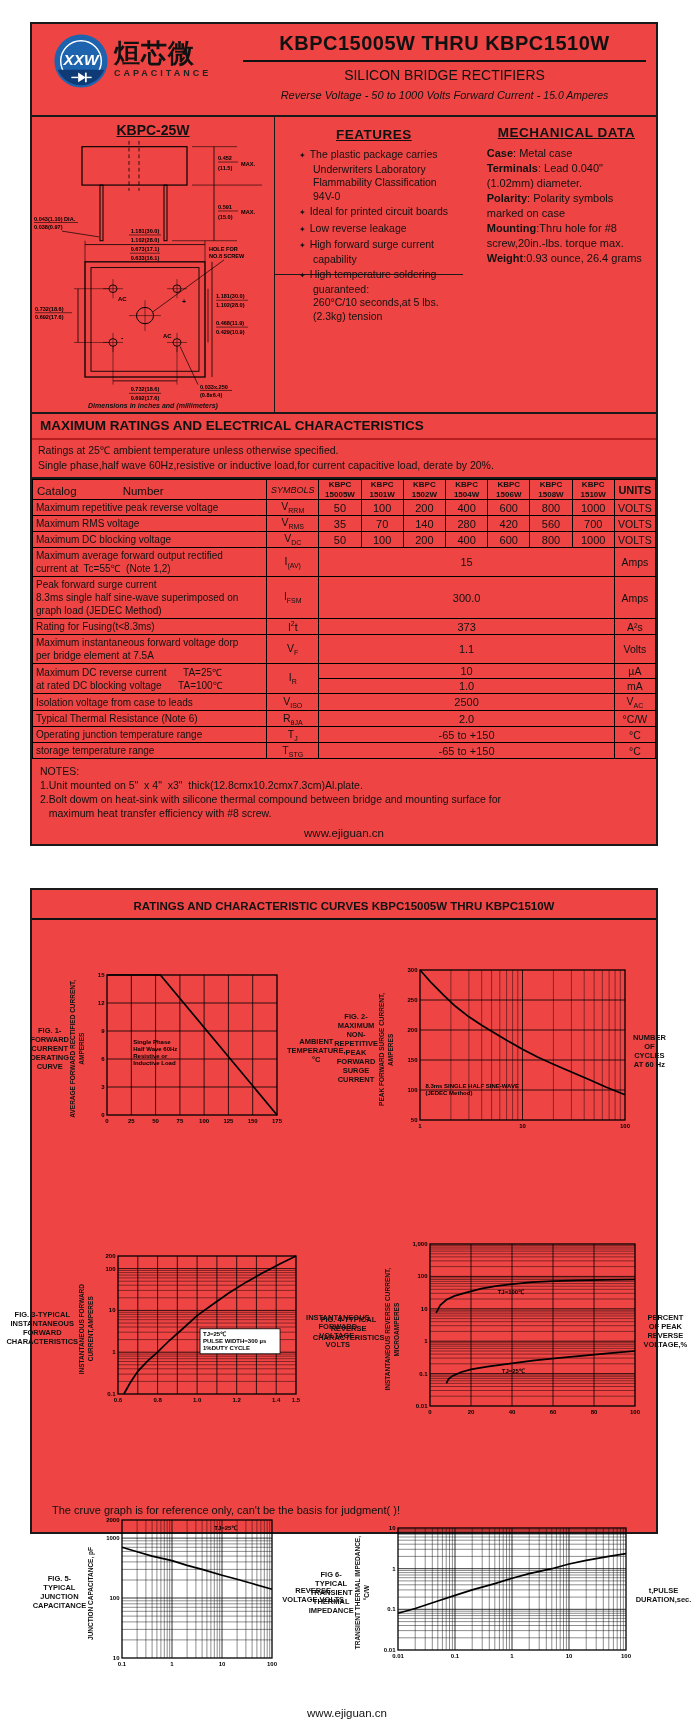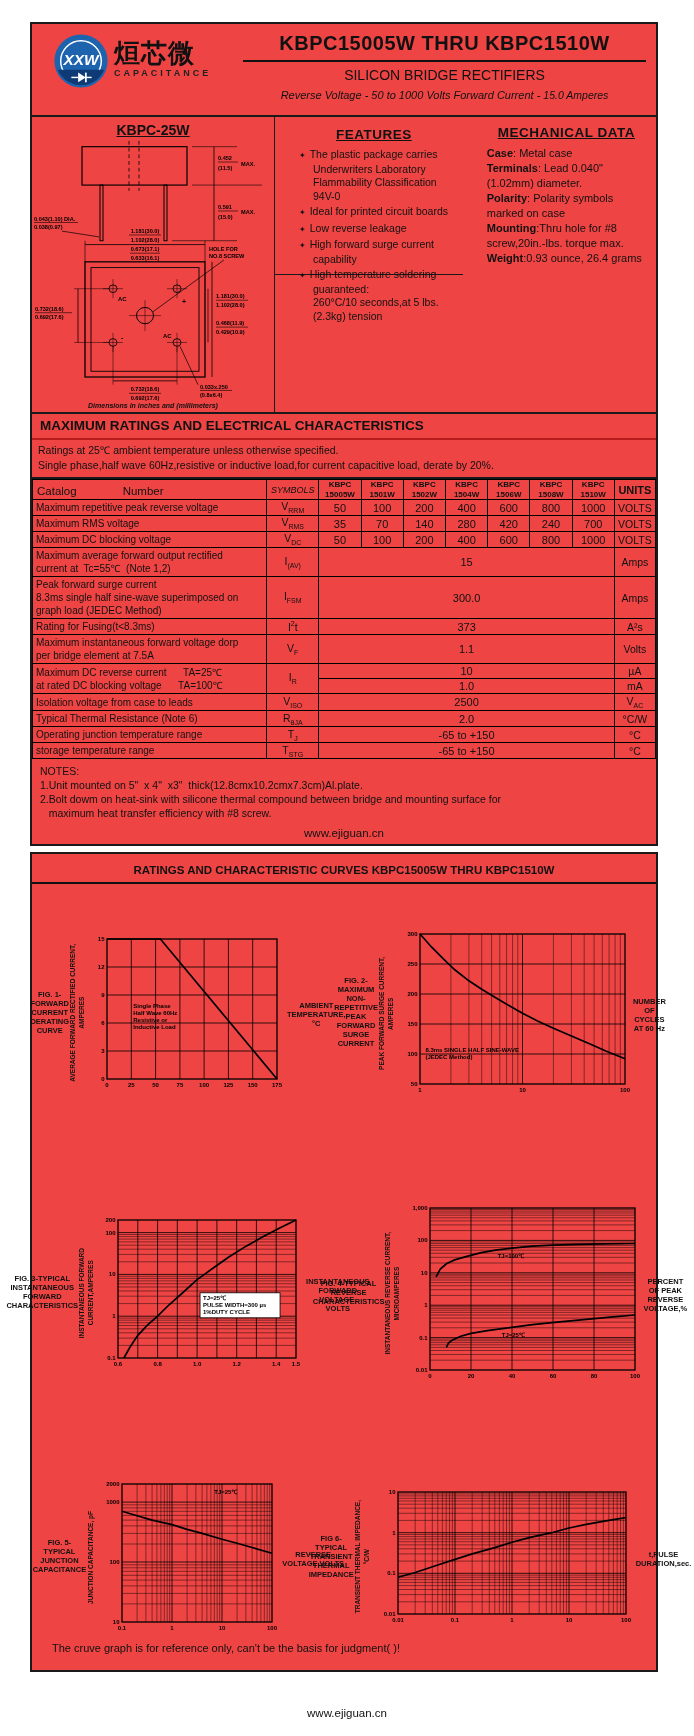--- a/index.html
+++ b/index.html
@@ -1,19 +1,19 @@
 <!DOCTYPE html>
 <html><head>
 <meta charset="utf-8">
 <style>
 *{margin:0;padding:0;box-sizing:border-box}
 body{width:694px;height:1736px;position:relative;background:#fff;font-family:"Liberation Sans",sans-serif;color:#111;outline:1px solid #ddd}
 .page{position:absolute;left:30px;width:628px;border:2px solid #1a1a1a;background:#ef4444}
 #page1{top:22px;height:824px}
-#page2{top:852px;height:820px}
+#page2{top:888px;height:646px}
 
 .hdr{height:93px;border-bottom:2px solid #1a1a1a;display:flex}
 .logo{width:205px;padding:8px 0 0 20px;display:flex}
 .logo-txt{padding-left:4px;padding-top:6px}
 .cn{font-size:26px;font-weight:700;letter-spacing:1px;line-height:30px}
 .en{font-size:9px;letter-spacing:3px;font-weight:700;color:#222}
 .titleblock{flex:1;text-align:center;padding:8px 10px 0 6px}
 .pn{font-size:20px;font-weight:700;padding-bottom:5px;border-bottom:2px solid #111;letter-spacing:.5px}
 .subt{font-size:14px;font-weight:400;margin-top:5px}
 .volt{font-size:11px;font-style:italic;margin-top:6px}
@@ -281,21 +281,21 @@
           <td class="unit">VOLTS</td>
         </tr>
         <tr>
           <td class="lbl"><div>Maximum RMS voltage</div></td>
           <td class="sym"><span>V</span><sub>RMS</sub></td>
           <td class="val">35</td>
           <td class="val">70</td>
           <td class="val">140</td>
           <td class="val">280</td>
           <td class="val">420</td>
-          <td class="val">240</td>
+          <td class="val">560</td>
           <td class="val">700</td>
           <td class="unit">VOLTS</td>
         </tr>
         <tr>
           <td class="lbl"><div>Maximum DC blocking voltage</div></td>
           <td class="sym"><span>V</span><sub>DC</sub></td>
           <td class="val">50</td>
           <td class="val">100</td>
           <td class="val">200</td>
           <td class="val">400</td>

